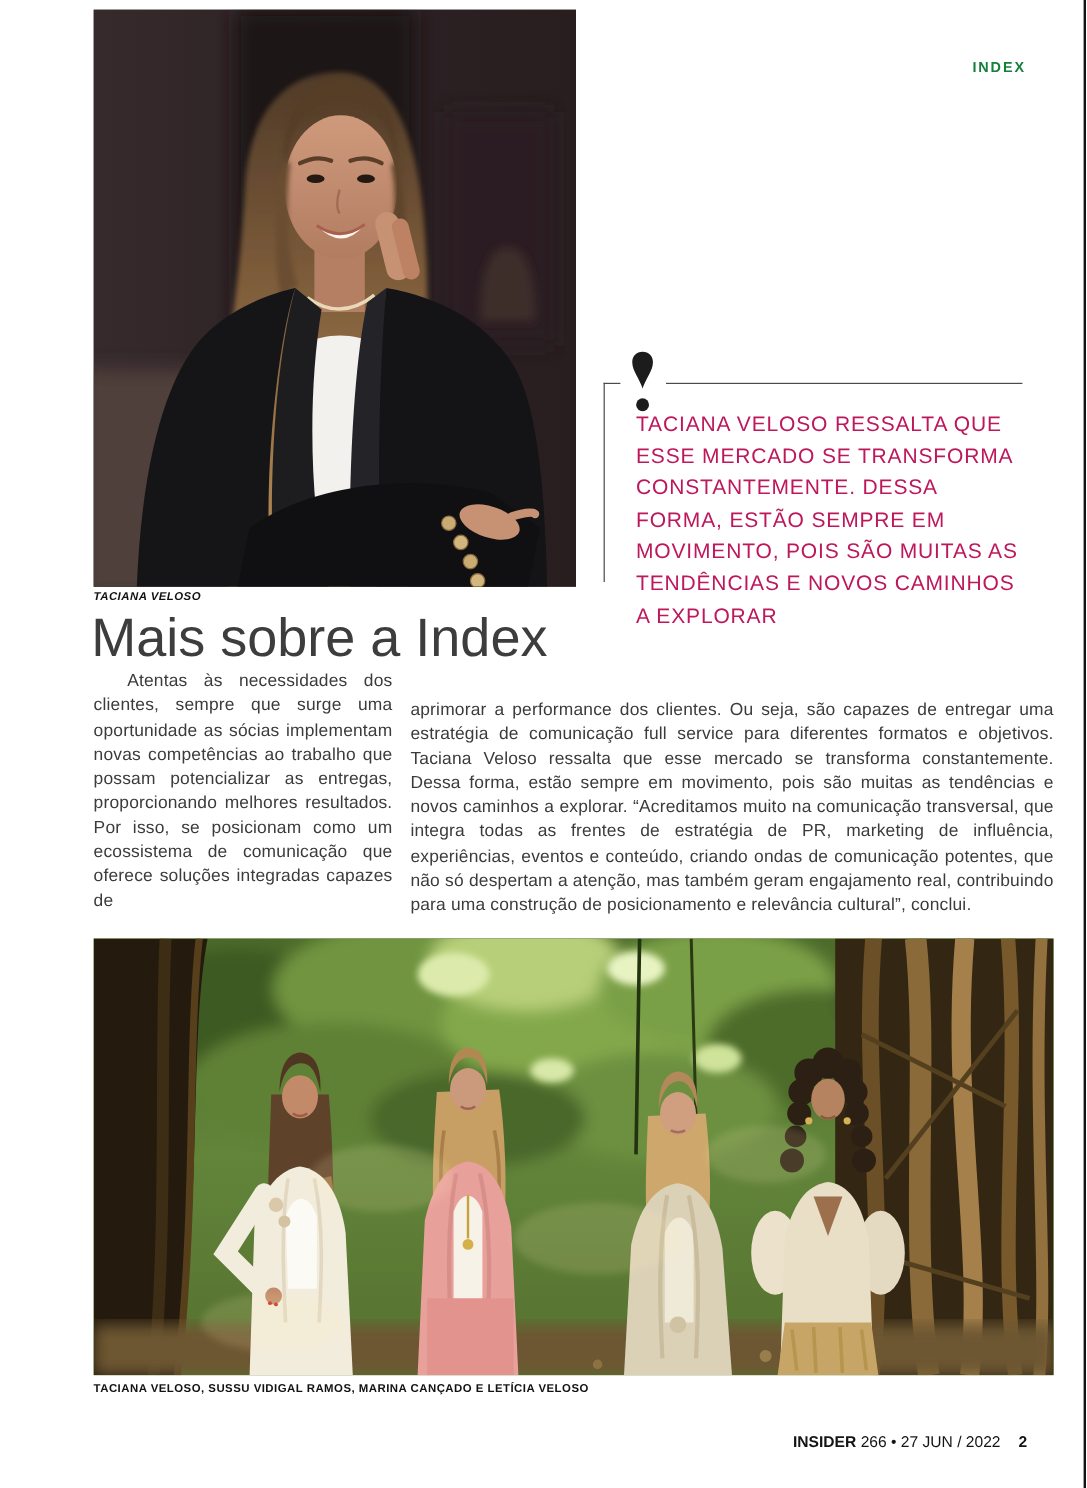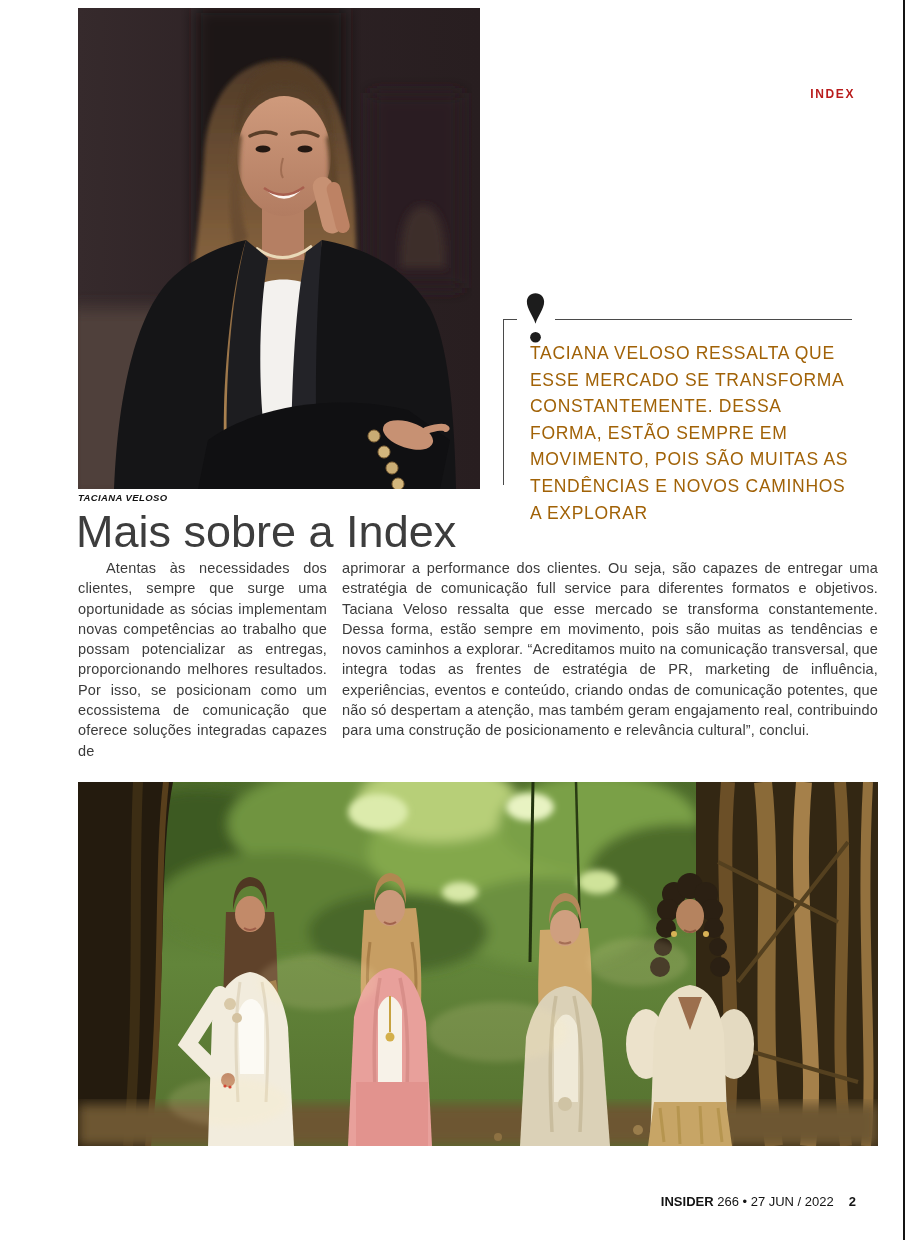--- a/index.html
+++ b/index.html
@@ -4,44 +4,44 @@
 <style>
   html,body{margin:0;padding:0;background:#fff;}
   .page{
     position:relative;width:906px;height:1240px;background:#ffffff;overflow:hidden;
     font-family:"Liberation Sans","DejaVu Sans",sans-serif;color:#3b3b3b;
   }
   
   .edge-rule{position:absolute;top:0;right:1px;width:2px;height:1240px;background:#141414;}
   
   .section-tag{position:absolute;top:49px;right:51px;font-size:12px;font-weight:bold;
-    letter-spacing:1.6px;color:#b91c1c;margin-top:38px;}
+    letter-spacing:1.6px;color:#15803d;}
   
   .portrait{position:absolute;left:78px;top:8px;width:402px;height:481px;overflow:hidden;background:#2c2124;}
   .portrait svg{display:block;}
   .photo-caption{position:absolute;font-size:9.5px;font-weight:bold;letter-spacing:0.4px;color:#121212;}
   .portrait-caption{left:78px;top:492px;font-style:italic;}
   
   .pullquote{position:absolute;left:503px;top:292px;width:349px;}
   .pq-vline{position:absolute;left:0;top:27px;width:1px;height:166px;background:#4a4a4a;}
   .pq-hstub{position:absolute;left:0;top:27px;width:14px;height:1px;background:#4a4a4a;}
   .pq-hline{position:absolute;left:52px;top:27px;right:0;height:1px;background:#4a4a4a;}
   .pq-icon{position:absolute;left:21px;top:0;width:23px;height:56px;}
   .pq-text{margin:48px 0 0 27px;width:320px;font-size:17.5px;line-height:26.6px;
-    letter-spacing:0.7px;color:#a16207;text-transform:uppercase;}
+    letter-spacing:0.7px;color:#be185d;text-transform:uppercase;}
   
   .headline{position:absolute;left:76px;top:506px;font-size:45px;font-weight:400;
     color:#3d3d3d;letter-spacing:0px;}
   
   .col{position:absolute;top:558px;font-size:14.5px;line-height:20.3px;
     text-align:justify;color:#3b3b3b;letter-spacing:0.15px;hyphens:auto;-webkit-hyphens:auto;}
   .col p{margin:0;}
   .col-left{left:78px;width:249px;}
   .col-left p{text-indent:28px;}
-  .col-right{left:342px;width:536px;}
+  .col-right{left:342px;width:536px;margin-top:24px;}
   
   .groupphoto{position:absolute;left:78px;top:782px;width:800px;height:364px;overflow:hidden;background:#5a7a33;}
   .group-caption{left:78px;top:1152px;}
   
   .footer{position:absolute;top:1194px;right:50px;font-size:13px;color:#141414;
     display:flex;align-items:baseline;white-space:pre;padding-left:36px;}
   .footer .bold{font-weight:bold;}
   .footer .pageno{margin-left:15px;font-weight:bold;}
 </style>
 </head>
@@ -253,18 +253,19 @@
       <path d="M582,326 L586,360 M600,324 L602,362 M622,324 L624,362 M640,326 L644,360" stroke="#b6954f" stroke-width="3" fill="none"></path>
 
       <g filter="url(#gg-b3)" fill="#ffedb5" opacity="0.14">
         <ellipse cx="240" cy="200" rx="60" ry="28"></ellipse>
         <ellipse cx="420" cy="250" rx="70" ry="30"></ellipse>
         <ellipse cx="560" cy="180" rx="50" ry="24"></ellipse>
         <ellipse cx="150" cy="320" rx="60" ry="24"></ellipse>
       </g>
     </svg>
   </div>
+  <div class="photo-caption group-caption">TACIANA VELOSO, SUSSU VIDIGAL RAMOS, MARINA CANÇADO E LETÍCIA VELOSO</div>
 
   <div class="footer">
     <span class="bold">INSIDER</span><span> 266 • 27 JUN / 2022</span><span class="pageno">2</span>
   </div>
 
 </div>
 
 </body></html>

